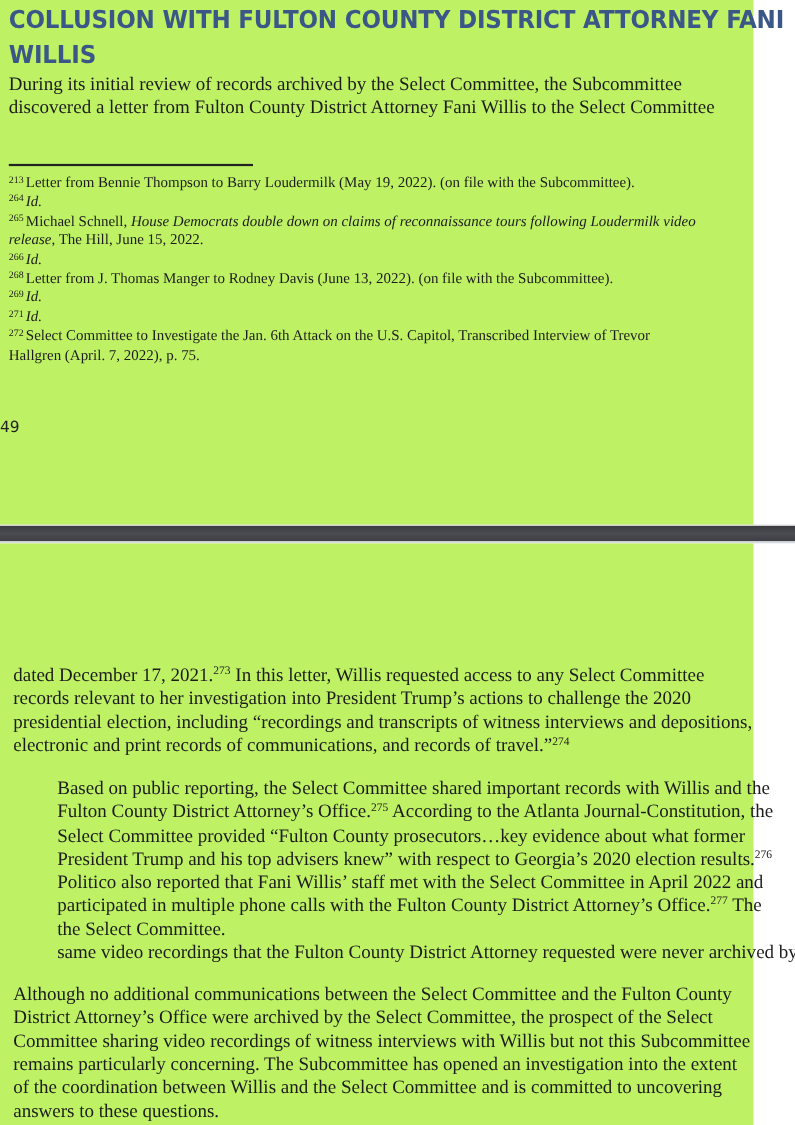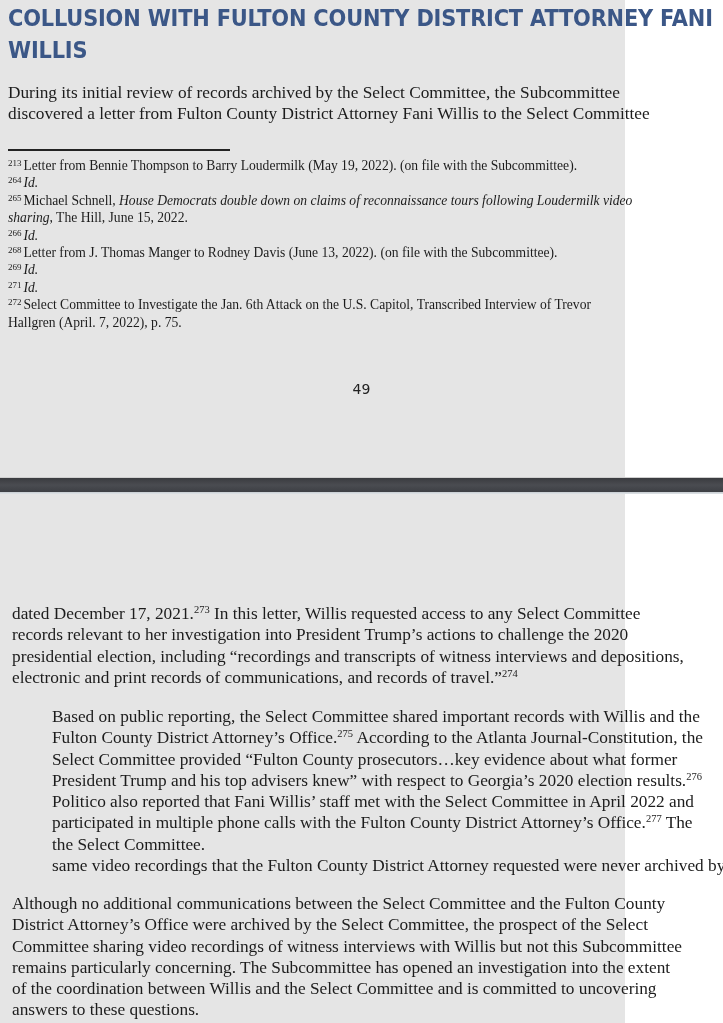--- a/index.html
+++ b/index.html
@@ -1,43 +1,43 @@
 <!DOCTYPE html>
 <html><head>
   <meta charset="utf-8">
   <style>
     html, body { margin: 0; padding: 0; background: #ffffff; }
     body { width: 723px; height: 1023px; overflow: hidden; position: relative; color: #1a1a1a; }
-    .page { position: absolute; left: 0; width: 625px; background: #e5e5e5; }
+    .page { position: absolute; left: 0; width: 685px; background: #bef264; }
     .page-top { top: 0; height: 477px; }
     .page-bottom { top: 494px; height: 529px; }
     .title {
       position: absolute; left: 8px; top: 2px; width: 710px;
       font-family: "DejaVu Sans", sans-serif; font-weight: bold;
       font-size: 22.5px; line-height: 32px; letter-spacing: -0.2px;
       color: #3b5787; margin: 0; transform: scaleX(0.93); transform-origin: left top;
       white-space: nowrap;
     }
     .title span { display: block; }
     .body-text {
       font-family: "Liberation Serif", serif; font-size: 17.3px; line-height: 21.3px;
       color: #1c1c1c; margin: 0;
     }
-    .intro { position: absolute; left: 8px; top: 82px; width: 712px; }
+    .intro { position: absolute; left: 8px; top: 66px; width: 712px; }
     .intro span { display: block; white-space: nowrap; }
     .fn-rule { position: absolute; left: 8px; top: 149px; width: 222px; height: 1.5px; background: #222; }
     .footnotes {
       position: absolute; left: 8px; top: 157px; width: 712px;
       font-family: "Liberation Serif", serif; font-size: 13.6px; line-height: 17.4px; color: #1c1c1c;
     }
     .fn { display: block; white-space: nowrap; }
     .fn sup { font-size: 9px; vertical-align: 4px; line-height: 0; margin-right: 2px; }
     .fn i { }
     .page-number {
-      position: absolute; left: 0; width: 723px; top: 381px; text-align: center;
+      position: absolute; left: 0; width: 723px; top: 381px; text-align: left;
       font-family: "DejaVu Sans", sans-serif; font-size: 14px; color: #222;
     }
     .separator {
       position: absolute; left: 0; top: 477px; width: 723px; height: 17px;
       background: linear-gradient(#cfcfcf 0, #cfcfcf 1px, #3a3b3f 1px, #4a4c51 8px, #3d3f44 15px, #c7ccd0 15px, #dfe4e8 17px);
     }
     .para { position: absolute; left: 12px; width: 714px; }
     .para span.line { display: block; white-space: nowrap; }
     .para sup { font-size: 10.5px; vertical-align: 6px; line-height: 0; }
     .p1 { top: 603px; }
@@ -54,21 +54,21 @@
   </h1>
   <p class="body-text intro">
     <span>During its initial review of records archived by the Select Committee, the Subcommittee</span>
     <span>discovered a letter from Fulton County District Attorney Fani Willis to the Select Committee</span>
   </p>
   <div class="fn-rule"></div>
   <div class="footnotes" id="footnotes">
       <span class="fn"><sup>213</sup><span>Letter from Bennie Thompson to Barry Loudermilk (May 19, 2022). (on file with the Subcommittee).</span></span>
       <span class="fn"><sup>264</sup><i>Id.</i></span>
       <span class="fn"><sup>265</sup><span>Michael Schnell, </span><i>House Democrats double down on claims of reconnaissance tours following Loudermilk video</i></span>
-      <span class="fn"><i>sharing</i><span>, The Hill, June 15, 2022.</span></span>
+      <span class="fn"><i>release</i><span>, The Hill, June 15, 2022.</span></span>
       <span class="fn"><sup>266</sup><i>Id.</i></span>
       <span class="fn"><sup>268</sup><span>Letter from J. Thomas Manger to Rodney Davis (June 13, 2022). (on file with the Subcommittee).</span></span>
       <span class="fn"><sup>269</sup><i>Id.</i></span>
       <span class="fn"><sup>271</sup><i>Id.</i></span>
       <span class="fn"><sup>272</sup><span>Select Committee to Investigate the Jan. 6th Attack on the U.S. Capitol, Transcribed Interview of Trevor</span></span>
       <span class="fn"><span>Hallgren (April. 7, 2022), p. 75.</span></span>
     </div>
   <div class="page-number">49</div>
 </div>
 

